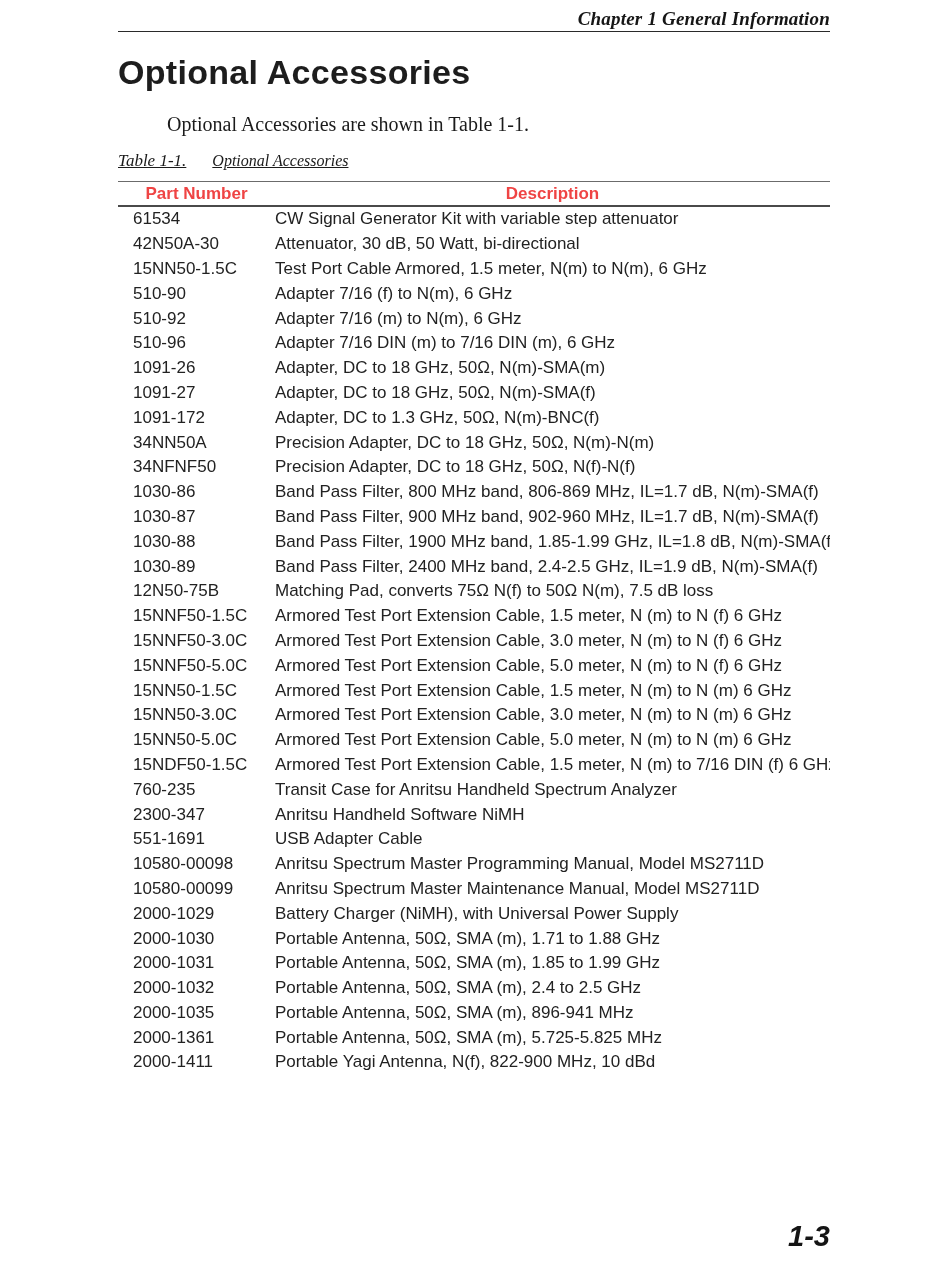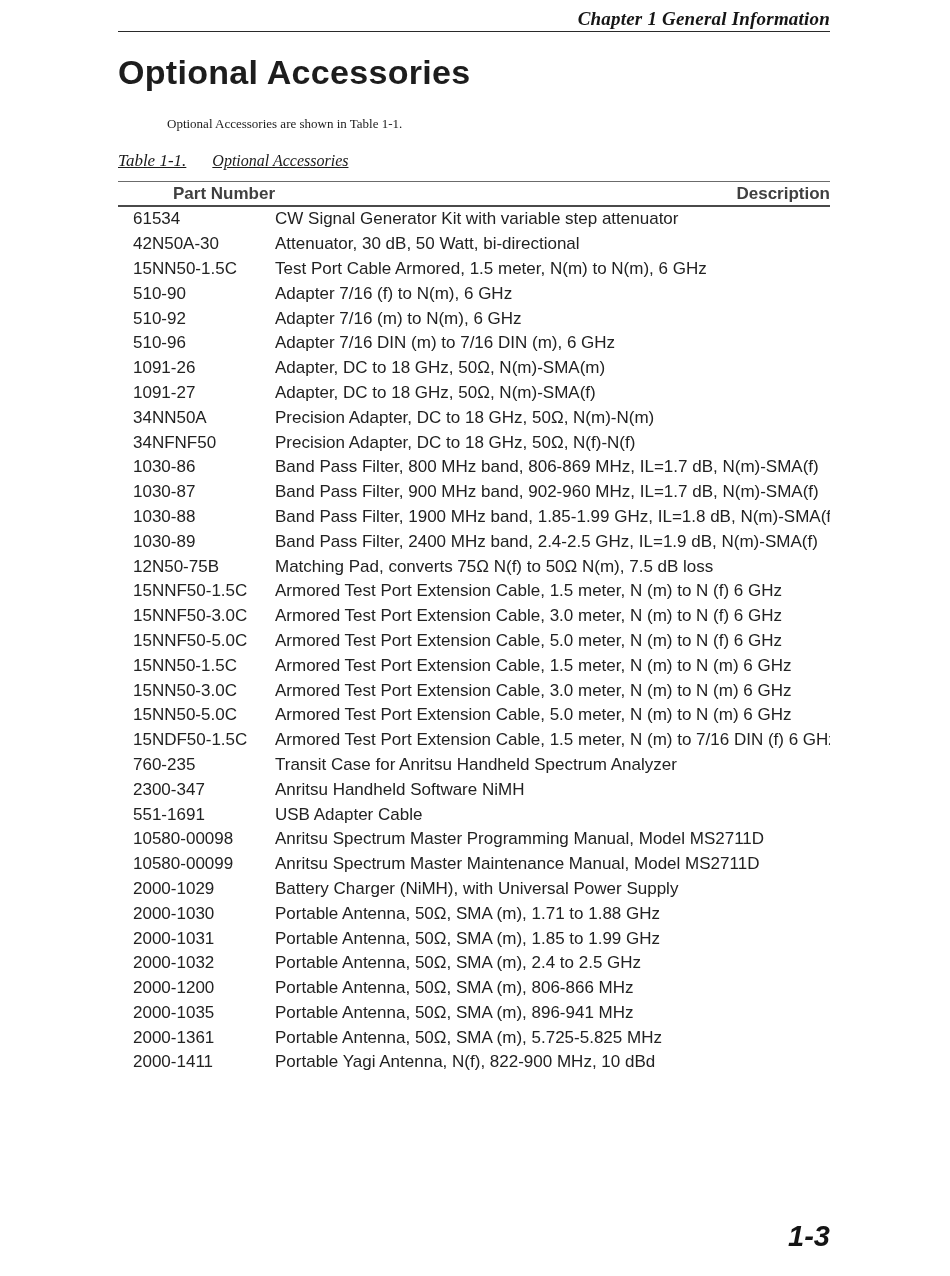--- a/index.html
+++ b/index.html
@@ -48,21 +48,21 @@
     font-size: 34px;
     line-height: 36px;
     letter-spacing: 0.3px;
     color: #1d1d1d;
   }
 
   
   .intro {
     margin: 23px 0 0 0;
     text-indent: 49px;
-    font-size: 13px;
+    font-size: 20px;
     line-height: 22px;
     color: #1b1b1b;
   }
 
   
   .table-caption {
     margin: 17px 0 0 0;
     font-style: italic;
     font-size: 17px;
     line-height: 18px;
@@ -81,25 +81,25 @@
     border-collapse: collapse;
     table-layout: fixed;
     border-top: 1px solid #6b6b6b;
     font-family: "Liberation Sans", sans-serif;
     font-size: 17px;
     color: #222222;
   }
   table.accessories thead th {
     height: 23px;
     font-weight: bold;
-    text-align: right;
+    text-align: center;
     vertical-align: middle;
     border-bottom: 2px solid #4a4a4a;
     padding: 0;
-    color: #404040;
+    color: #ef4444;
   }
   table.accessories col.c-part { width: 157px; }
   table.accessories tbody td {
     height: 24.8px;
     padding: 0;
     vertical-align: middle;
     white-space: nowrap;
     overflow: hidden;
   }
   table.accessories td.col-part { padding-left: 15px; }
@@ -173,20 +173,24 @@
           </tr>
           <tr>
             <td class="col-part">1091-26</td>
             <td class="col-desc">Adapter, DC to 18 GHz, 50Ω, N(m)-SMA(m)</td>
           </tr>
           <tr>
             <td class="col-part">1091-27</td>
             <td class="col-desc">Adapter, DC to 18 GHz, 50Ω, N(m)-SMA(f)</td>
           </tr>
           <tr>
+            <td class="col-part">1091-172</td>
+            <td class="col-desc">Adapter, DC to 1.3 GHz, 50Ω, N(m)-BNC(f)</td>
+          </tr>
+          <tr>
             <td class="col-part">34NN50A</td>
             <td class="col-desc">Precision Adapter, DC to 18 GHz, 50Ω, N(m)-N(m)</td>
           </tr>
           <tr>
             <td class="col-part">34NFNF50</td>
             <td class="col-desc">Precision Adapter, DC to 18 GHz, 50Ω, N(f)-N(f)</td>
           </tr>
           <tr>
             <td class="col-part">1030-86</td>
             <td class="col-desc">Band Pass Filter, 800 MHz band, 806-869 MHz, IL=1.7 dB, N(m)-SMA(f)</td>
@@ -265,24 +269,20 @@
           </tr>
           <tr>
             <td class="col-part">2000-1031</td>
             <td class="col-desc">Portable Antenna, 50Ω, SMA (m), 1.85 to 1.99 GHz</td>
           </tr>
           <tr>
             <td class="col-part">2000-1032</td>
             <td class="col-desc">Portable Antenna, 50Ω, SMA (m), 2.4 to 2.5 GHz</td>
           </tr>
           <tr>
-            <td class="col-part">2000-1200</td>
-            <td class="col-desc">Portable Antenna, 50Ω, SMA (m), 806-866 MHz</td>
-          </tr>
-          <tr>
             <td class="col-part">2000-1035</td>
             <td class="col-desc">Portable Antenna, 50Ω, SMA (m), 896-941 MHz</td>
           </tr>
           <tr>
             <td class="col-part">2000-1361</td>
             <td class="col-desc">Portable Antenna, 50Ω, SMA (m), 5.725-5.825 MHz</td>
           </tr>
           <tr>
             <td class="col-part">2000-1411</td>
             <td class="col-desc">Portable Yagi Antenna, N(f), 822-900 MHz, 10 dBd</td>

